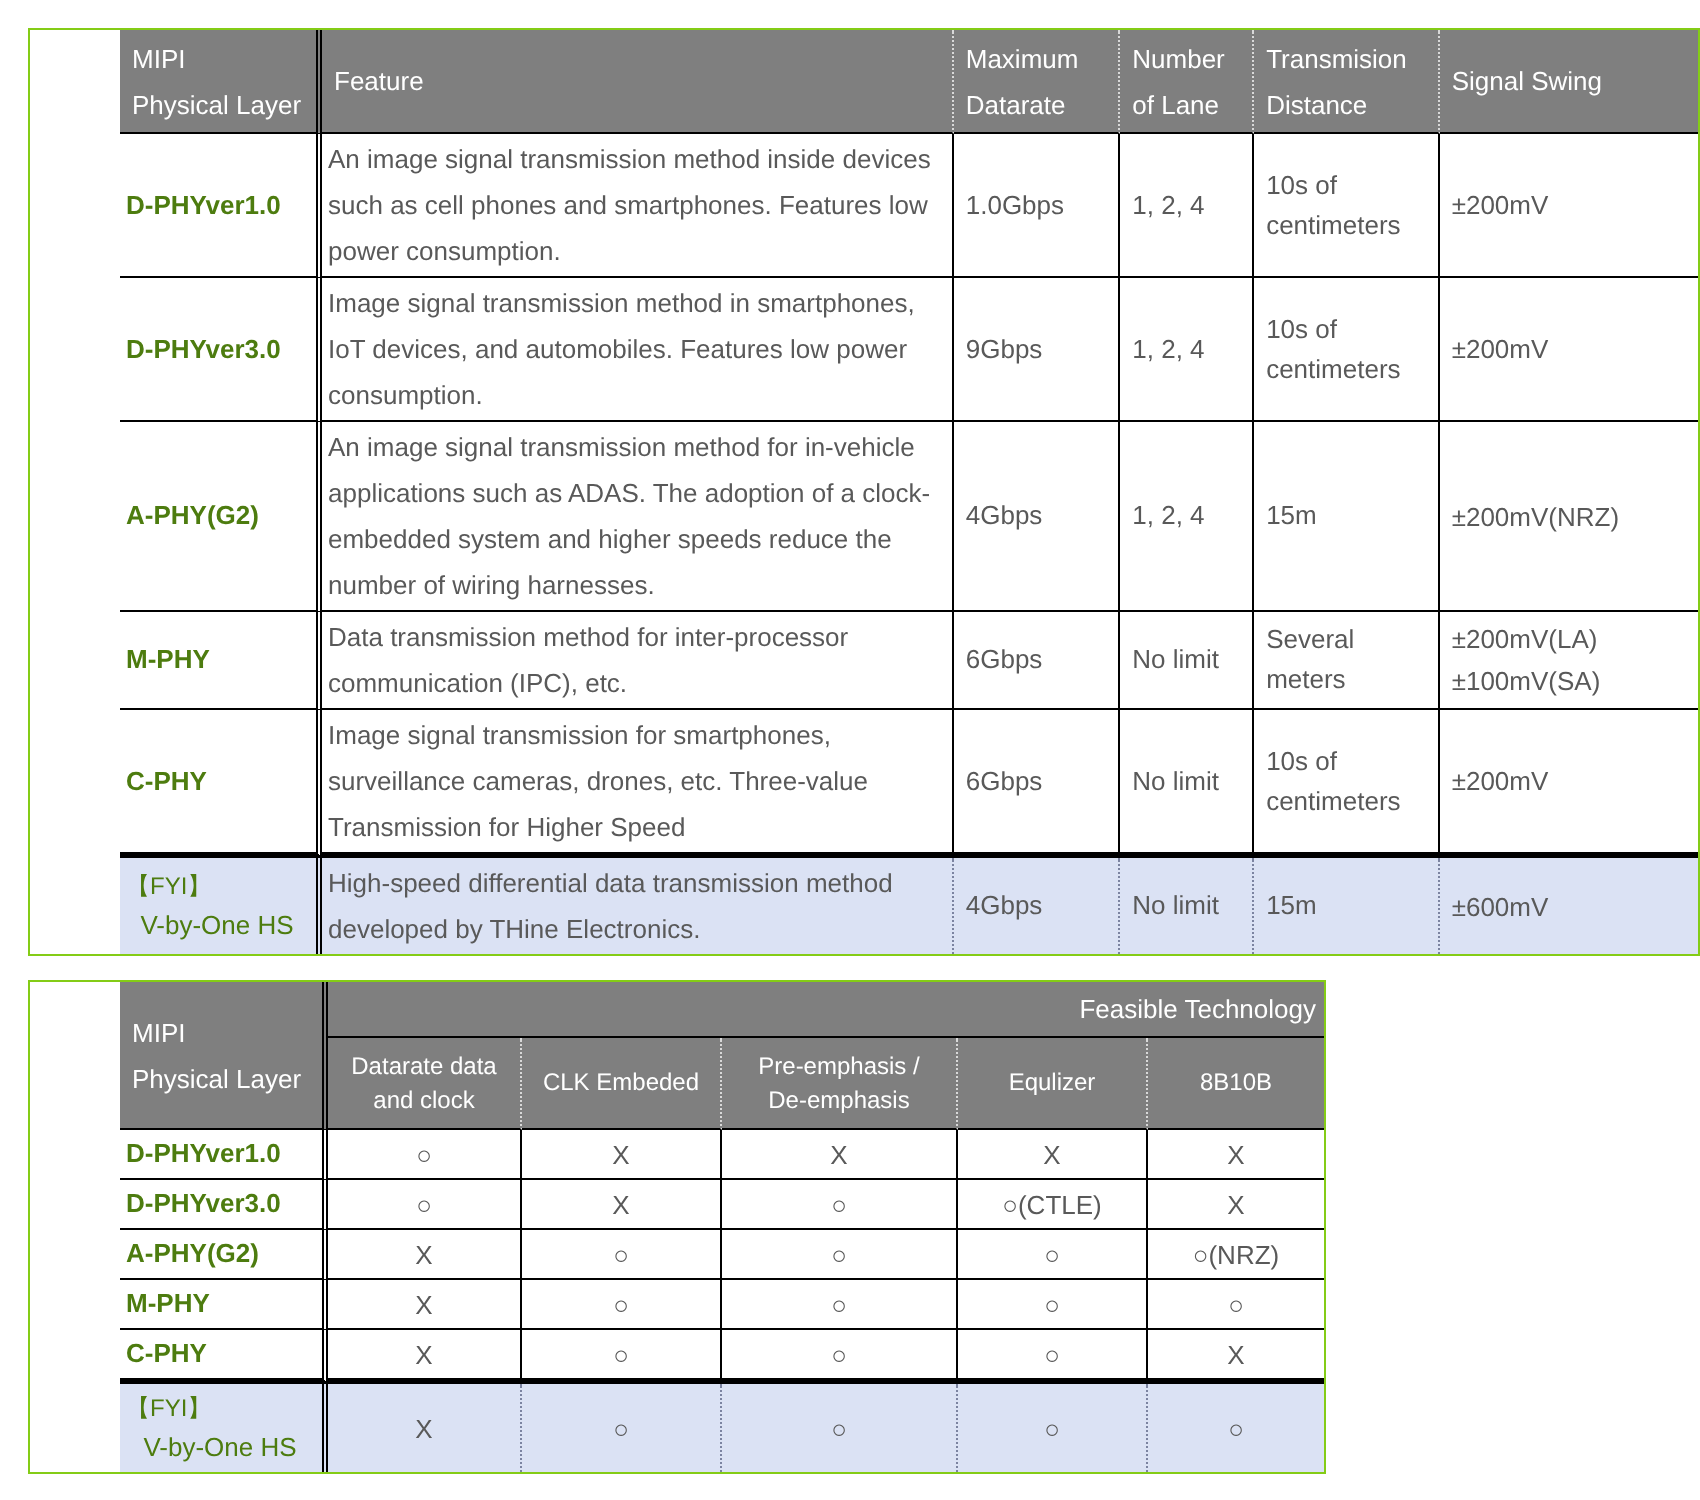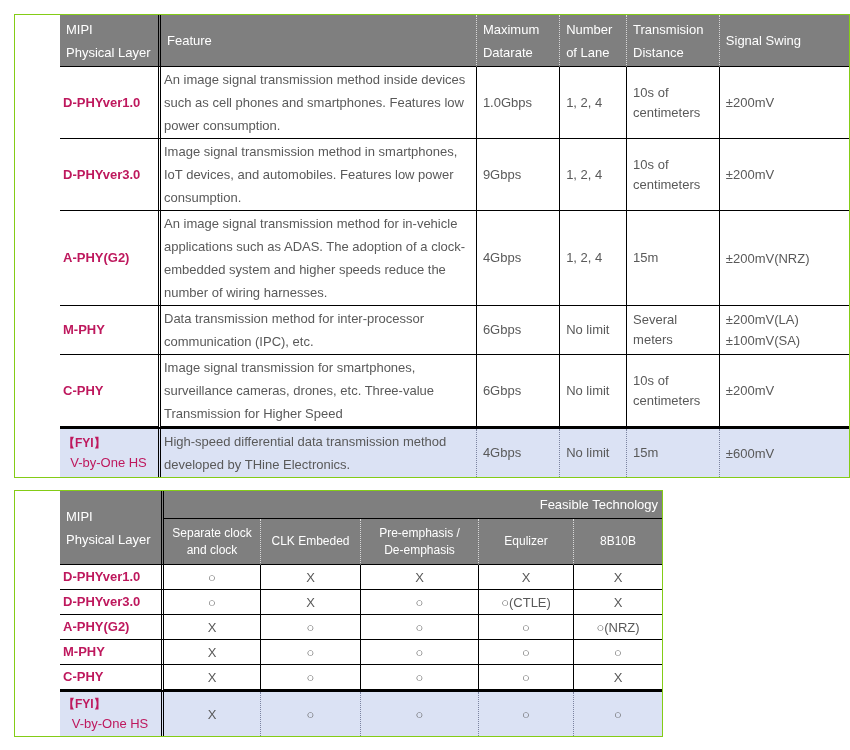--- a/index.html
+++ b/index.html
@@ -40,39 +40,39 @@
     padding-left: 6px;
     border-right: 1px dotted #d9d9d9;
     border-bottom: 1px solid #000;
   }
   th.hdr.center { text-align: right; padding-left: 2px; }
   th.hdr:last-child { border-right: 0; }
 
   
   .lbl {
     font-weight: bold;
-    color: #be185d;
+    color: #4d7c0f;
     border-right: 3px double #000;
     padding-left: 3px;
     line-height: 20px;
   }
   th.lbl-hdr { border-right: 3px double #000; }
 
   .feat { line-height: 23px; padding: 1px 3px; }
   .val  { line-height: 20px; padding-left: 6px; }
   .swing { white-space: pre-line; line-height: 21px; margin-left: 17px; }
 
   
   tr.thick td { border-bottom: 3px solid #000; }
 
   
   tr.fyi td { background: #dbe2f4; border-right: 1px dotted #7b83a0; }
   tr.fyi td.lbl { border-right: 3px double #000; font-weight: normal; }
   tr.fyi td:last-child { border-right: 0; }
-  .fyi-tag { display: block; font-weight: bold; font-size: 12px; }
+  .fyi-tag { display: block; font-weight: normal; font-size: 12px; }
   .fyi-name { display: block; text-align: center; }
 
   
   tr.t1-h  { height: 52px; }
   tr.t1-r0 { height: 72px; }
   tr.t1-r1 { height: 71px; }
   tr.t1-r2 { height: 94px; }
   tr.t1-r3 { height: 47px; }
   tr.t1-r4 { height: 71px; }
   tr.t1-r5 { height: 44px; }
@@ -192,21 +192,21 @@
       <col style="width:95px">
       <col style="width:88px">
   </colgroup>
   <tbody>
       <tr class="t2-g">
     <th class="hdr lbl-hdr" rowspan="2">MIPI
 Physical Layer</th>
     <th class="hdr center" colspan="5">Feasible Technology</th>
   </tr>
   <tr class="t2-sh">
-    <th class="sub">Separate clock
+    <th class="sub">Datarate data
 and clock</th>
     <th class="sub">CLK Embeded</th>
     <th class="sub">Pre-emphasis /
 De-emphasis</th>
     <th class="sub">Equlizer</th>
     <th class="sub">8B10B</th>
   </tr>
 
   <tr class="t2-r">
     <td class="lbl">D-PHYver1.0</td>

